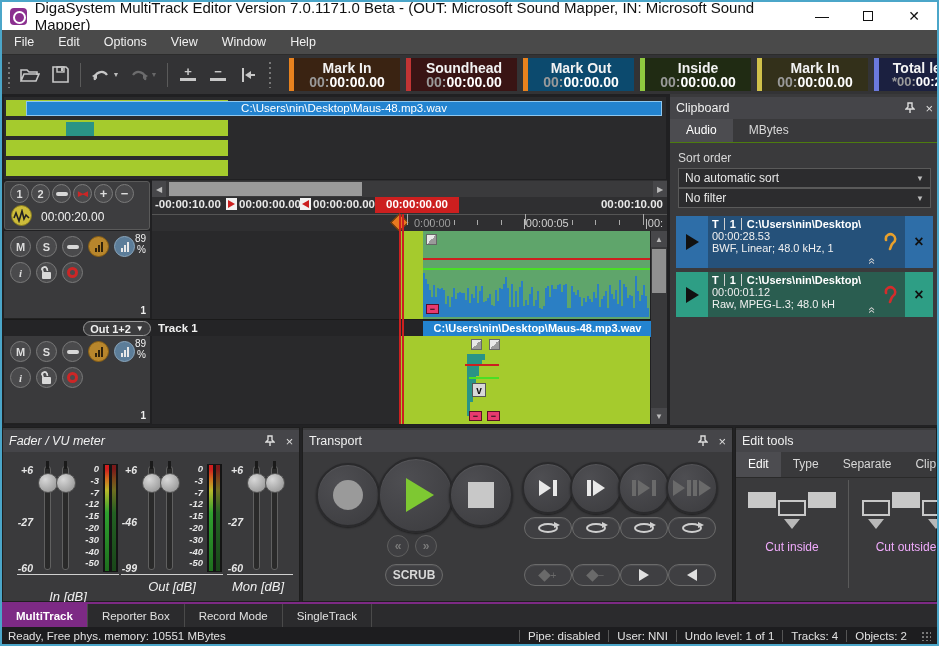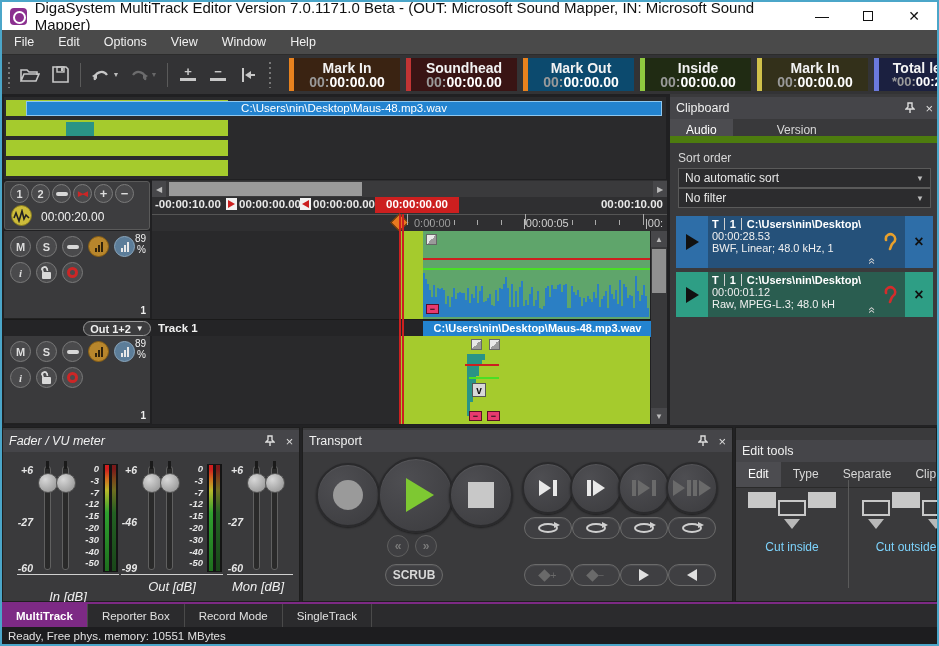--- a/index.html
+++ b/index.html
@@ -101,21 +101,21 @@
   #vscroll { left:649px; top:229px; width:16px; height:193px; background:#39393b; }
   #vscroll { height:193px; }
   .vs-btn { position:absolute; left:0; width:16px; height:16px; background:#47474a; color:#bbb; font-size:8px; display:flex; align-items:center; justify-content:center; }
   #vthumb { position:absolute; left:1px; top:18px; width:14px; height:44px; background:#909090; }
   
   #clipboard { left:668px; top:92px; width:269px; height:331px; background:#3a3a3c; }
   .panel-title { position:relative; height:22px; background:#454549; display:flex; align-items:center; padding:0 6px; font-size:12.5px; color:#f0f0f0; }
   .panel-icons { margin-left:auto; display:flex; gap:10px; align-items:center; }
   .pin-icon svg, .panel-close { display:block; }
   .panel-close { font-size:13px; color:#ddd; line-height:1; }
-  .cb-tabs { display:flex; height:24px; border-bottom:7px solid #4d7c0f; background:#39393b;gap:28px; }
+  .cb-tabs { display:flex; height:24px; border-bottom:1px solid #4d7c0f; background:#39393b; }
   .cb-tab { padding:4px 16px; font-size:12px; color:#d8d8d8; }
   .cb-tab.active { background:#4c4c50; color:#fff; }
   .cb-label { font-size:12px; color:#d8d8d8; margin:8px 8px 3px; }
   .dropdown { margin:0 8px; height:20px; background:#2c2c2e; border:1px solid #5a5a5a; display:flex; align-items:center; padding:0 6px; font-size:12px; color:#e8e8e8; }
   .dropdown .dd-arrow { margin-left:auto; font-size:8px; }
   .cb-item { position:relative; margin:4px 6px 0; display:flex; overflow:hidden; }
   .cb-play { width:32px; display:flex; align-items:center; justify-content:center; }
   .cb-play .tri { width:0; height:0; border-top:8px solid transparent; border-bottom:8px solid transparent; border-left:13px solid #111; }
   .cb-body { flex:1; padding:2px 4px; overflow:hidden; position:relative; }
   .cb-line1 { font-size:11px; font-weight:bold; color:#fff; white-space:nowrap; display:flex; gap:5px; }
@@ -154,21 +154,21 @@
   .small-circ { position:absolute; width:22px; height:22px; border-radius:50%; background:#3f3f42; border:1px solid #5f5f5f; color:#7a7a7a; font-size:12px; font-weight:bold; display:flex; align-items:center; justify-content:center; }
   .diamond { width:9px; height:9px; background:#6a6a6a; transform:rotate(45deg); }
   .pill sup { font-size:10px; color:#6a6a6a; margin-left:2px; }
   .mini-tri-r { width:0;height:0;border-top:6px solid transparent;border-bottom:6px solid transparent;border-left:10px solid #e0e0e0; }
   .mini-tri-l { width:0;height:0;border-top:6px solid transparent;border-bottom:6px solid transparent;border-right:10px solid #e0e0e0; }
   
   .et-tabs { display:flex; height:26px; border-bottom:1px solid #2a2a2a; background:#39393b; white-space:nowrap; }
   .et-tab { padding:5px 12px; font-size:12px; color:#d8d8d8; }
   .et-tab.active { background:#4c4c50; color:#fff; }
   .tool { position:absolute; width:104px; text-align:center; }
-  .tool-label { font-size:12px; color:#7dd3fc; margin-top:10px; }
+  .tool-label { font-size:12px; color:#f0abfc; margin-top:10px; }
   .cut-ic { position:relative; height:40px; width:92px; margin:0 auto; }
   .cut-rect { position:absolute; width:28px; height:16px; }
   .cr-fill { background:#c8c8c8; }
   .cr-out { border:2px solid #c8c8c8; background:transparent; }
   .cut-arrow { position:absolute; width:0; height:0; border-left:8px solid transparent; border-right:8px solid transparent; border-top:10px solid #b8b8b8; }
   .et-div { position:absolute; width:1px; background:#5a5a5a; }
   
   #purple-line { left:0; top:600px; width:935px; height:2px; background:#7d2a85; }
   #bottom-tabs { left:0; top:602px; width:935px; height:23px; background:#2b2b2d; display:flex; align-items:stretch; }
   .b-tab { padding:4px 14px; font-size:11.5px; color:#e0e0e0; display:flex; align-items:center; border-right:1px solid #4a4a4a; }
@@ -583,21 +583,21 @@
         <span class="pin-icon">
             <svg width="10" height="12" viewBox="0 0 10 12">
               <path d="M3 1 h4 v4 l2 2 H1 l2-2 z M5 7 v4" stroke="#ddd" stroke-width="1.4" fill="none"></path>
             </svg>
           </span>
         <span class="panel-close">×</span>
       </span>
     </div>
     <div class="cb-tabs">
       <div class="cb-tab active">Audio</div>
-      <div class="cb-tab">Version</div>
+      <div class="cb-tab">MBytes</div>
     </div>
     <div class="cb-label">Sort order</div>
     <div class="dropdown">
         <span>No automatic sort</span>
         <span class="dd-arrow">▼</span>
       </div>
     <div class="dropdown">
         <span>No filter</span>
         <span class="dd-arrow">▼</span>
       </div>
@@ -814,21 +814,21 @@
       </div>
     <div class="pill" style="left:317px;top:136px;width:48px">
         <span class="mini-tri-r"></span>
       </div>
     <div class="pill" style="left:365px;top:136px;width:48px">
         <span class="mini-tri-l"></span>
       </div>
   </div>
 
   <div id="edit-panel" class="abs bpanel">
-    <div class="panel-title" style="margin-top:12px">
+    <div class="panel-title" style="margin-top:2px">
       <span>Edit tools</span>
     </div>
     <div class="et-tabs">
       <div class="et-tab active">Edit</div>
       <div class="et-tab">Type</div>
       <div class="et-tab">Separate</div>
       <div class="et-tab">Clip &amp; In</div>
     </div>
     <div class="tool" style="left:4px;top:62px">
       <div class="cut-ic">
@@ -855,15 +855,23 @@
   <div id="purple-line" class="abs"></div>
   <div id="bottom-tabs" class="abs">
     <div class="b-tab active">MultiTrack</div>
     <div class="b-tab">Reporter Box</div>
     <div class="b-tab">Record Mode</div>
     <div class="b-tab">SingleTrack</div>
   </div>
 
   <div id="statusbar" class="abs">
     <span>Ready, Free phys. memory: 10551 MBytes</span>
+    <span id="status-right">
+      <span class="seg">Pipe: disabled</span>
+      <span class="seg">User: NNI</span>
+      <span class="seg">Undo level: 1 of 1</span>
+      <span class="seg">Tracks: 4</span>
+      <span class="seg">Objects: 2</span>
+      <span id="grip-br"></span>
+    </span>
   </div>
 
 </div>
 
 </body></html>

